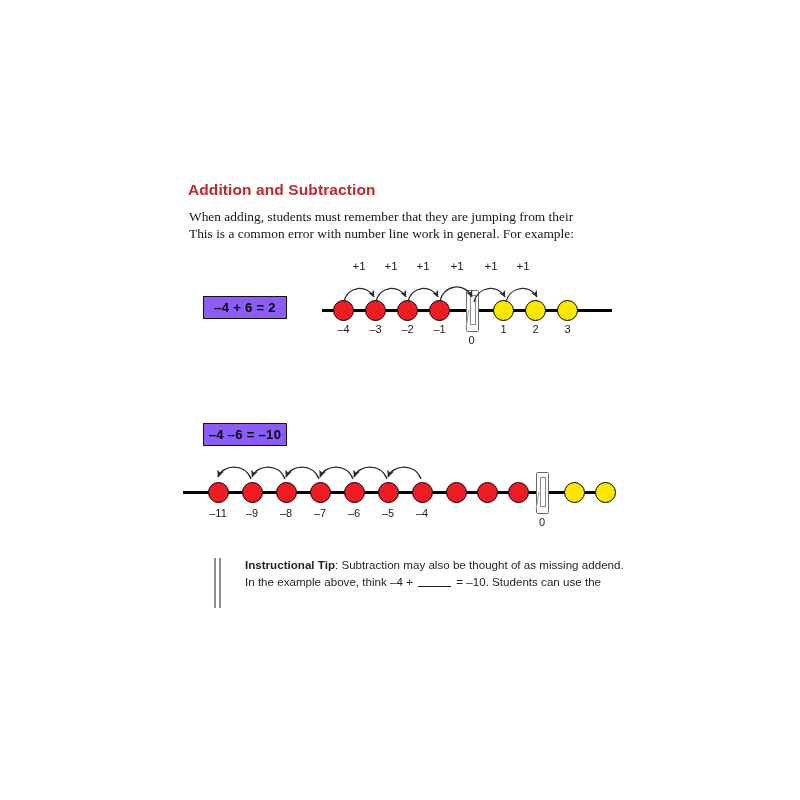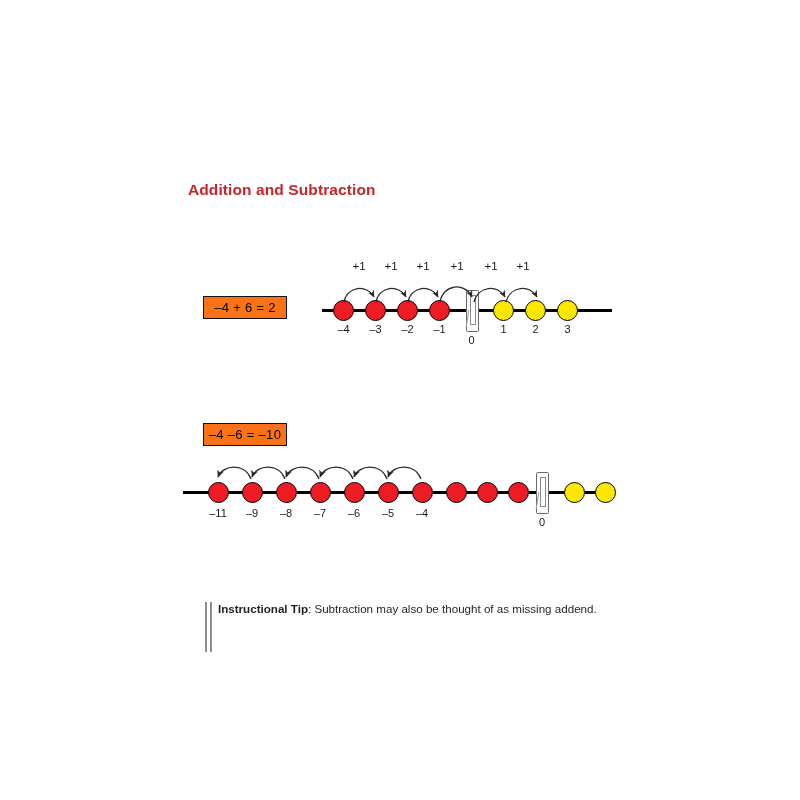--- a/index.html
+++ b/index.html
@@ -46,23 +46,23 @@
     font-size: 13.4px;
     line-height: 17.4px;
     color: #161616;
   }
   #intro-paragraph .pline { display: block; white-space: nowrap; }
 
   
   .equation-box {
     position: absolute;
     border: 1.6px solid #111;
-    background: #f97316;
-    font-family: "Liberation Sans", sans-serif;
-    font-weight: normal;
+    background: #8b5cf6;
+    font-family: "Liberation Sans", sans-serif;
+    font-weight: bold;
     font-size: 13px;
     color: #000;
     display: flex;
     align-items: center;
     justify-content: center;
     letter-spacing: 0.3px;
     box-sizing: border-box;
   }
   #equation-box-1 {
     left: 203px; top: 296px; width: 84px; height: 23px;
@@ -150,29 +150,28 @@
     font-family: "Liberation Sans", sans-serif;
     font-size: 11.5px;
     color: #1a1a1a;
     text-align: center;
     width: 26px;
   }
 
   
   #instructional-tip {
     position: absolute;
-    left: 205px;
+    left: 214px;
     top: 556px;
     width: 420px;
     font-family: "Liberation Sans", sans-serif;
     font-size: 11.6px;
     line-height: 17.2px;
     color: #231f20;
-    padding-left: 13px;
-    margin-top: 44px;
+    padding-left: 31px;
   }
   #instructional-tip .bar-a,
   #instructional-tip .bar-b {
     position: absolute;
     top: 2px;
     width: 1.6px;
     height: 50px;
     background: #8d8d8d;
   }
   #instructional-tip .bar-a { left: 0px; }
@@ -188,20 +187,22 @@
   }
 </style>
 </head>
 <body>
 
 <div class="page">
 
   <div id="section-heading">Addition and Subtraction</div>
 
   <div id="intro-paragraph">
+    <span class="pline">When adding, students must remember that they are jumping from their</span>
+    <span class="pline">This is a common error with number line work in general. For example:</span>
   </div>
 
   <div id="equation-box-1" class="equation-box">–4 + 6 = 2</div>
 
   <div class="numberline" id="numberline-1" style="left:322px; top:309px; width:300px; height:1px;">
 
     <div class="nl-axis" style="width:290px;"></div>
 
     <div class="bead red" style="left:11px;  top:-9px;"></div>
     <div class="bead red" style="left:43px;  top:-9px;"></div>
@@ -304,16 +305,19 @@
   </div>
 
   <div id="instructional-tip">
     <span class="bar-a"></span>
     <span class="bar-b"></span>
 
     <span class="tline">
       <span class="strong">Instructional Tip</span><span>: Subtraction may also be thought of as missing addend.</span>
     </span>
 
+    <span class="tline">
+      <span>In the example above, think  –4 + </span><span class="blank-line"></span><span> = –10.  Students can use the</span>
+    </span>
 
   </div>
 
 </div>
 
 </body></html>

